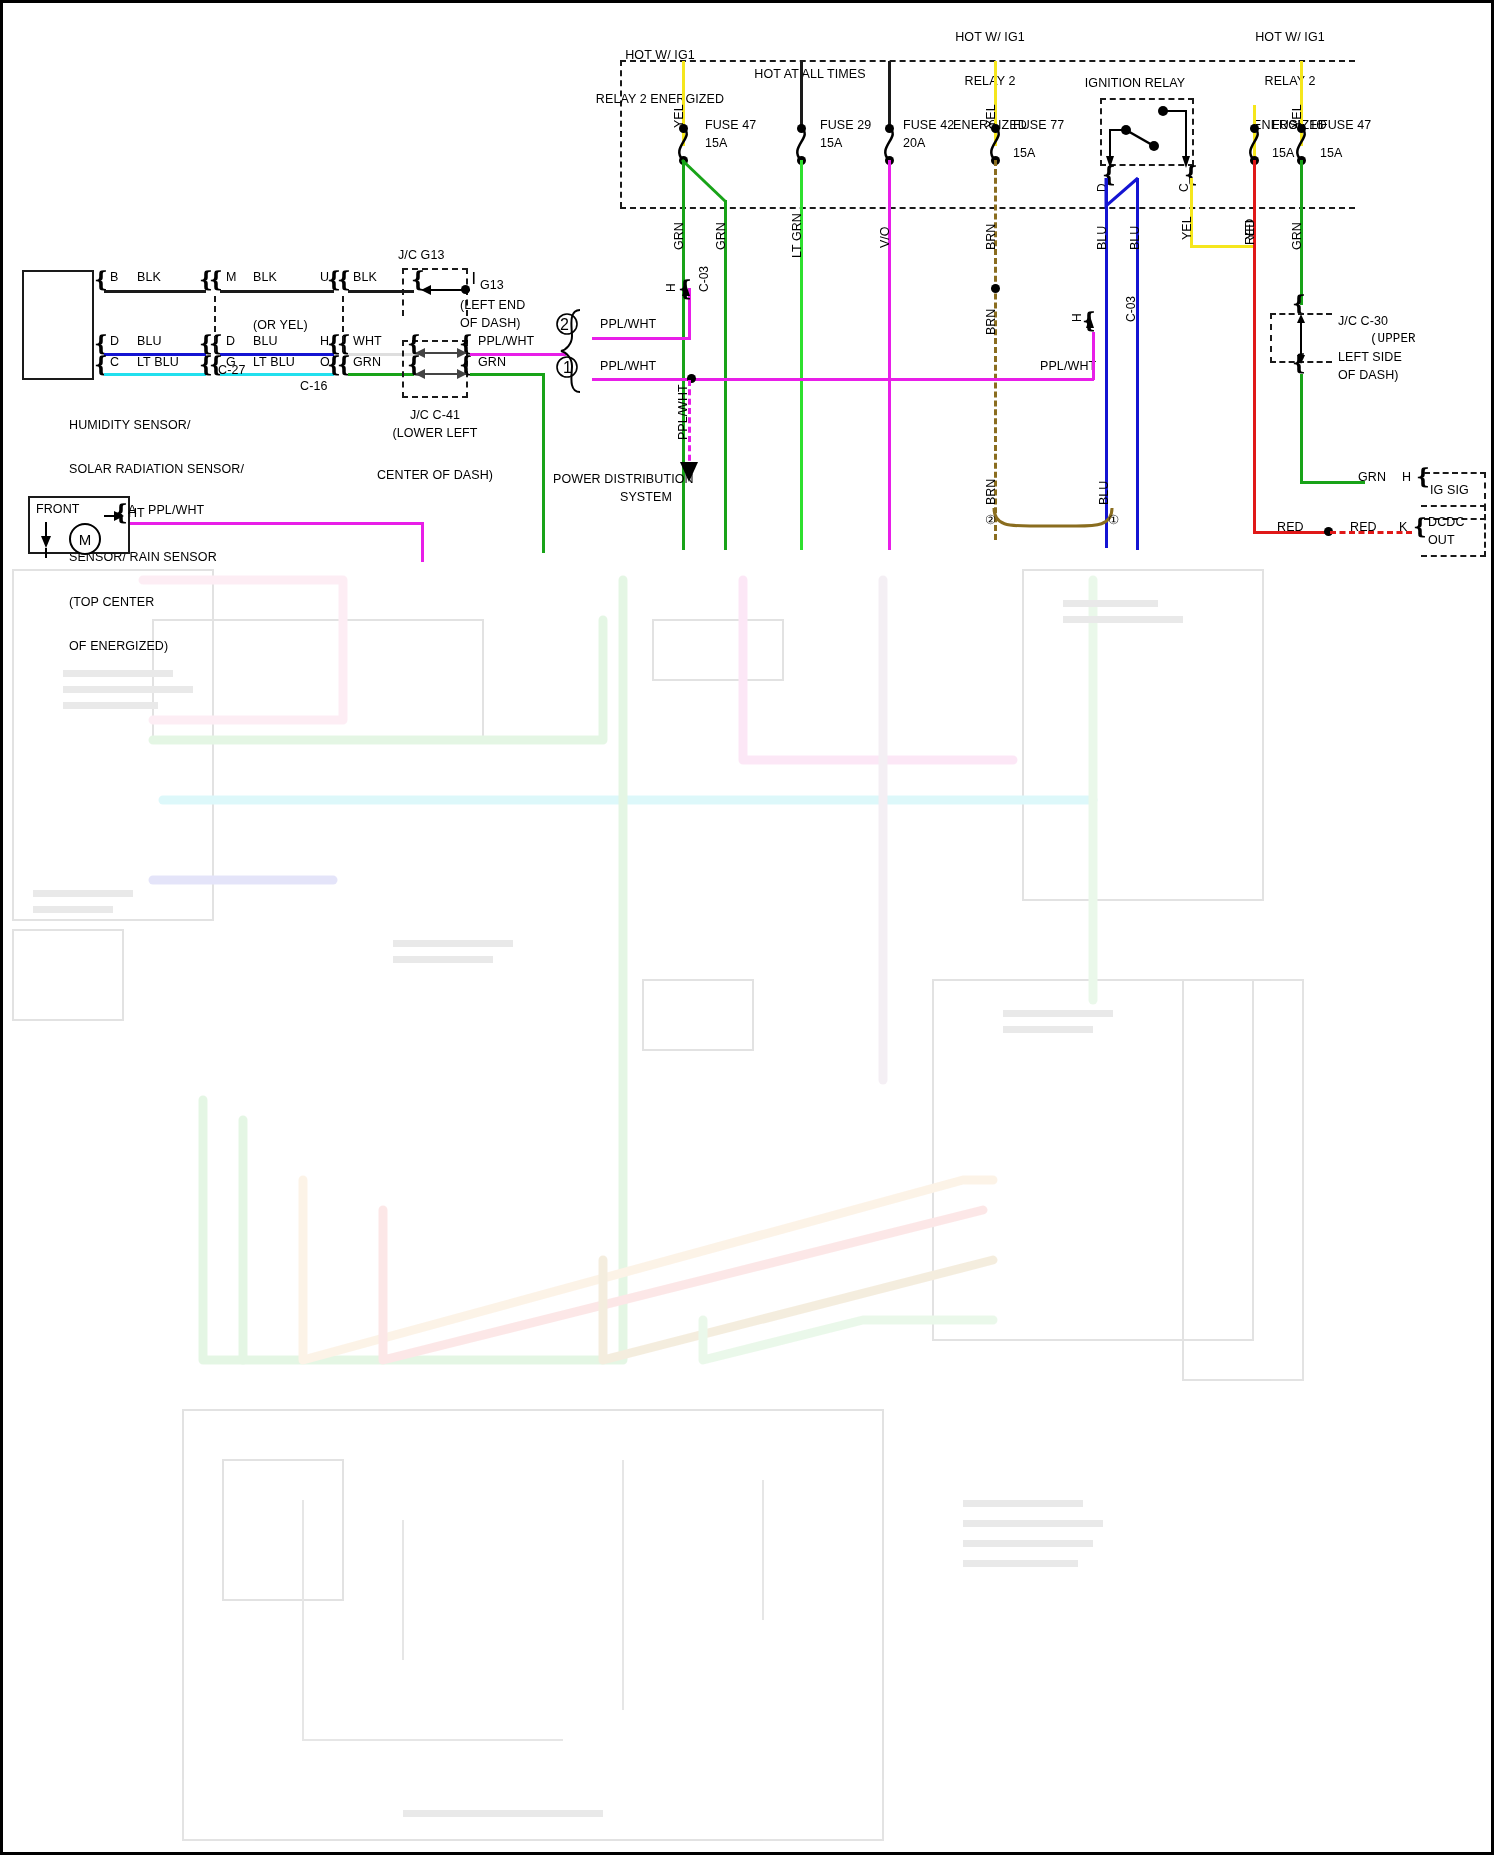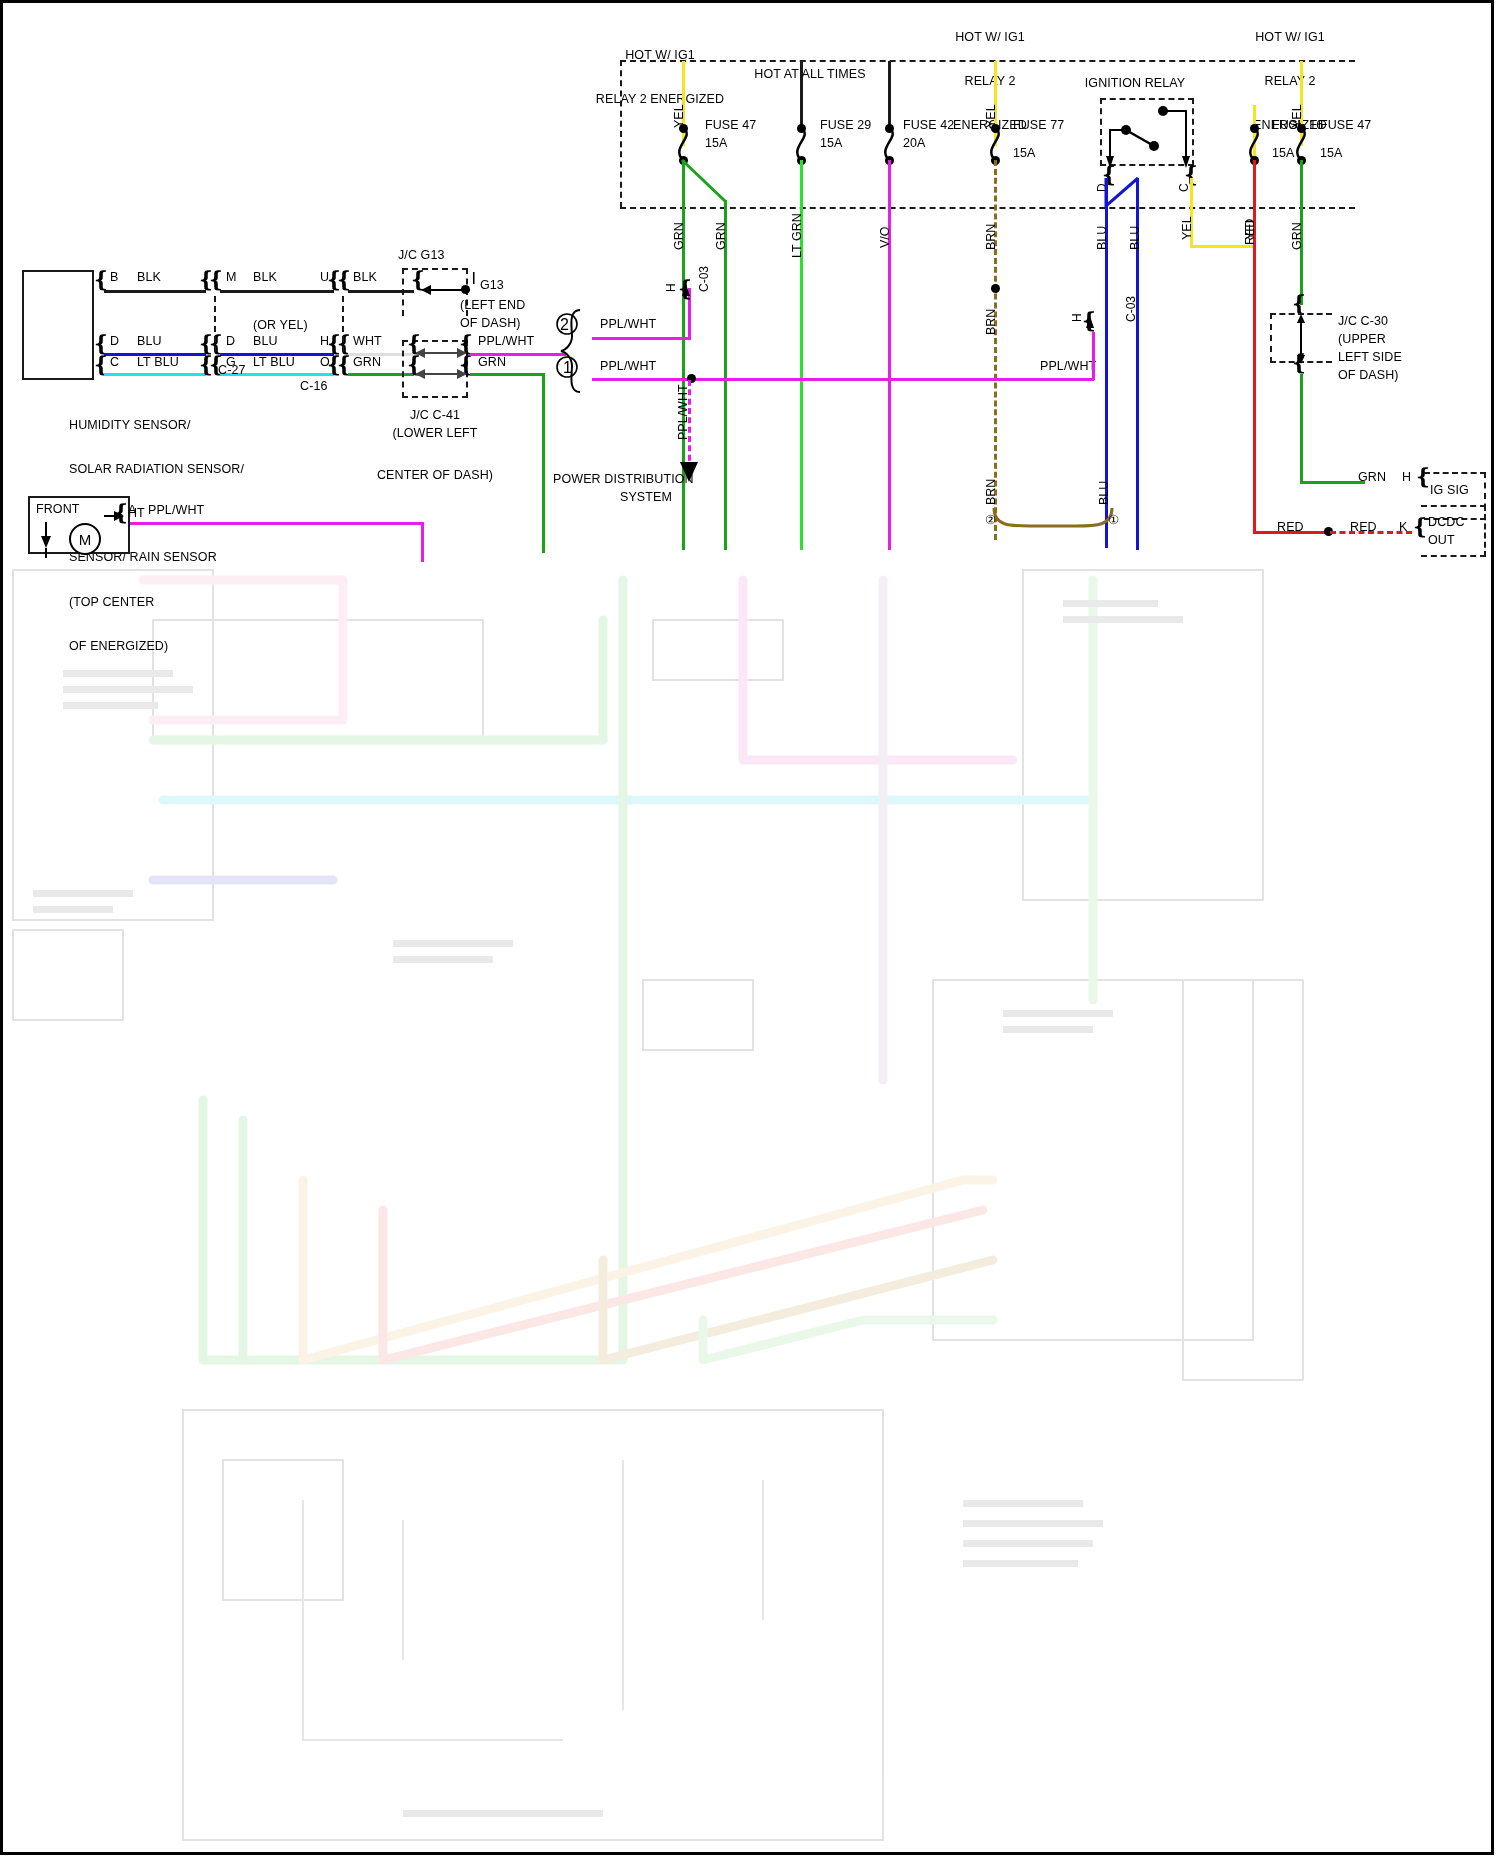--- a/index.html
+++ b/index.html
@@ -231,21 +231,21 @@
 
     <div class="conn" style="left:1290px;top:293px;">❴</div>
     <div class="box-dash" style="left:1270px;top:313px;width:62px;height:50px;border-right:none;"></div>
     <svg style="left:1292px;top:313px;" width="20" height="52">
       <line x1="9" y1="4" x2="9" y2="48" stroke="#000" stroke-width="2"></line>
       <path d="M5 10 L9 1 L13 10 Z" fill="#000"></path>
       <path d="M5 42 L9 51 L13 42 Z" fill="#000"></path>
     </svg>
     <div class="conn" style="left:1290px;top:352px;">❴</div>
     <div class="t" style="left:1338px;top:314px;">J/C C-30</div>
-    <div class="t" style="left:1338px;top:332px;">(UPPER</div>
+    <div class="t" style="left:1370px;top:332px;font-family:Liberation Mono, monospace;">(UPPER</div>
     <div class="t" style="left:1338px;top:350px;">LEFT SIDE</div>
     <div class="t" style="left:1338px;top:368px;">OF DASH)</div>
 
     <div class="vline grn" style="left:1300px;top:374px;height:110px;"></div>
     <div class="hline grn" style="left:1300px;top:481px;width:65px;"></div>
     <div class="t" style="left:1358px;top:470px;">GRN</div>
     <div class="t" style="left:1402px;top:470px;">H</div>
     <div class="conn" style="left:1414px;top:466px;">❴</div>
     <div class="box-dash" style="left:1424px;top:472px;width:62px;height:48px;border-left:none;"></div>
     <div class="t" style="left:1430px;top:483px;">IG SIG</div>

